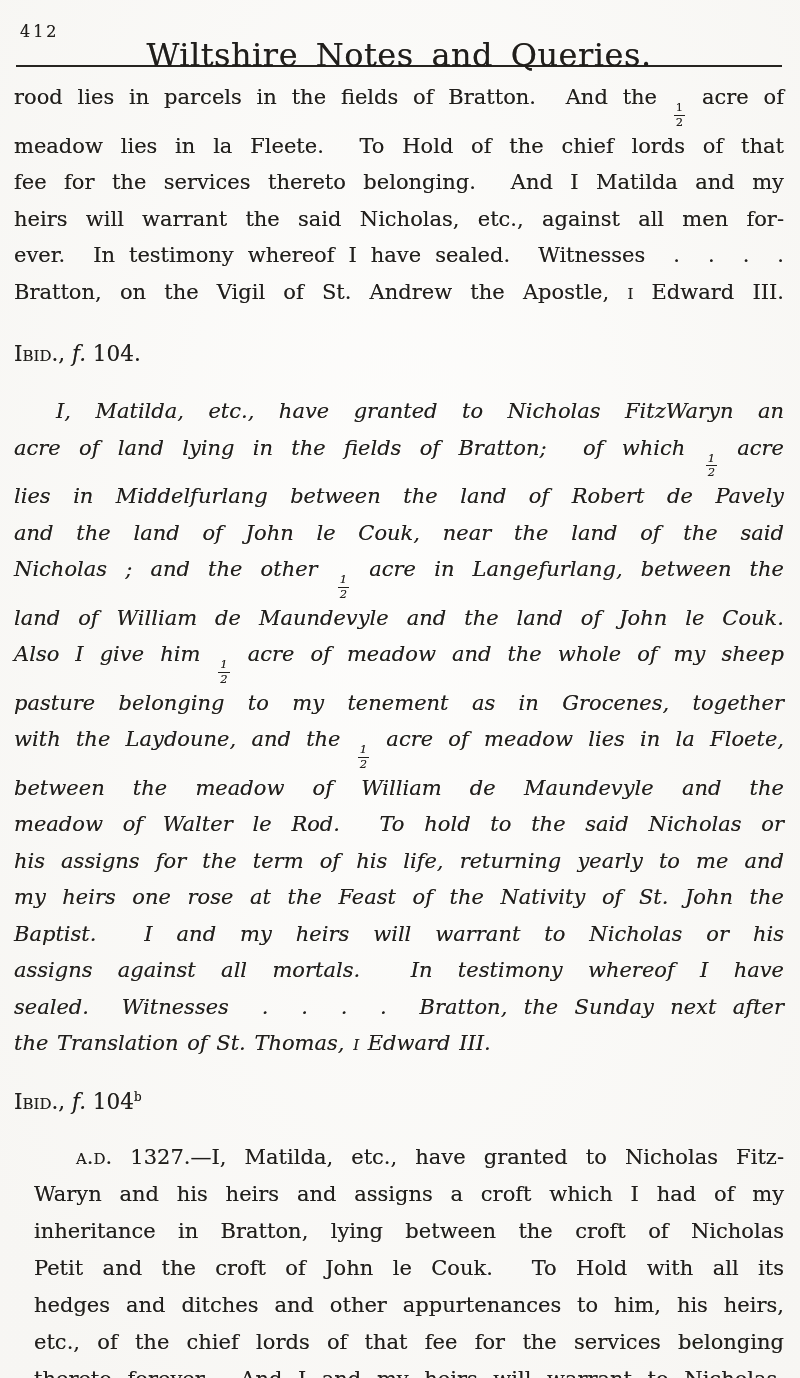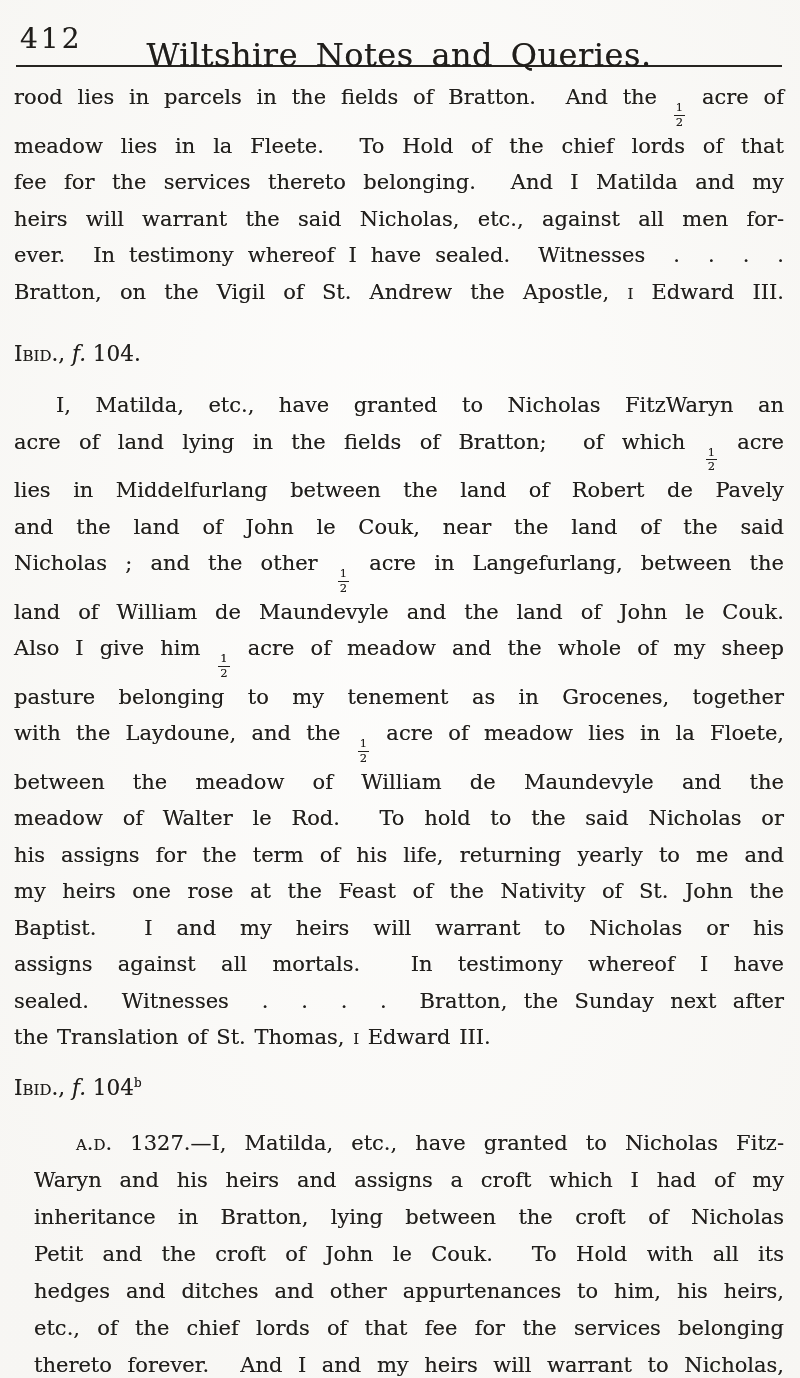--- a/index.html
+++ b/index.html
@@ -25,21 +25,21 @@
     text-shadow:0 0 0.5px rgba(30,28,24,0.55);
   }
   .running-header{
     position:relative;
     height:32px;
   }
   .page-number{
     position:absolute;
     left:6px;
     top:2px;
-    font-size:28px;
+    font-size:16px;
     letter-spacing:3px;
   }
   .running-title{
     position:absolute;
     left:0;right:0;
     top:0;
     text-align:center;
     font-size:32px;
     word-spacing:7px;
     letter-spacing:0.5px;
@@ -59,30 +59,30 @@
   .line{
     line-height:36.5px;
     font-size:21px;
     text-align:justify;
     text-align-last:justify;
     word-spacing:2px;
   }
   .line.indent{padding-left:42px;}
   .line.noj{text-align:center;text-align-last:left;}
   .para-1{margin-top:12px;}
-  .para-2{margin-top:18px;}
+  .para-2{margin-top:24px;font-style:italic;}
   .para-3{margin-top:22px;}
   .para-3 .line{line-height:37px;margin-left:20px;}
   .heading{
     text-align:left;
     font-size:21.5px;
     white-space:pre-wrap;
   }
   .heading-1{margin-top:29px;height:30px;line-height:30px;}
-  .heading-2{margin-top:17px;height:30px;line-height:30px;}
+  .heading-2{margin-top:25px;height:30px;line-height:30px;}
   .sc{font-variant:small-caps;}
   .it{font-style:italic;}
   .sup{
     vertical-align:super;
     font-size:12px;
     line-height:0;
   }
   .frac{
     display:inline-flex;
     flex-direction:column;

